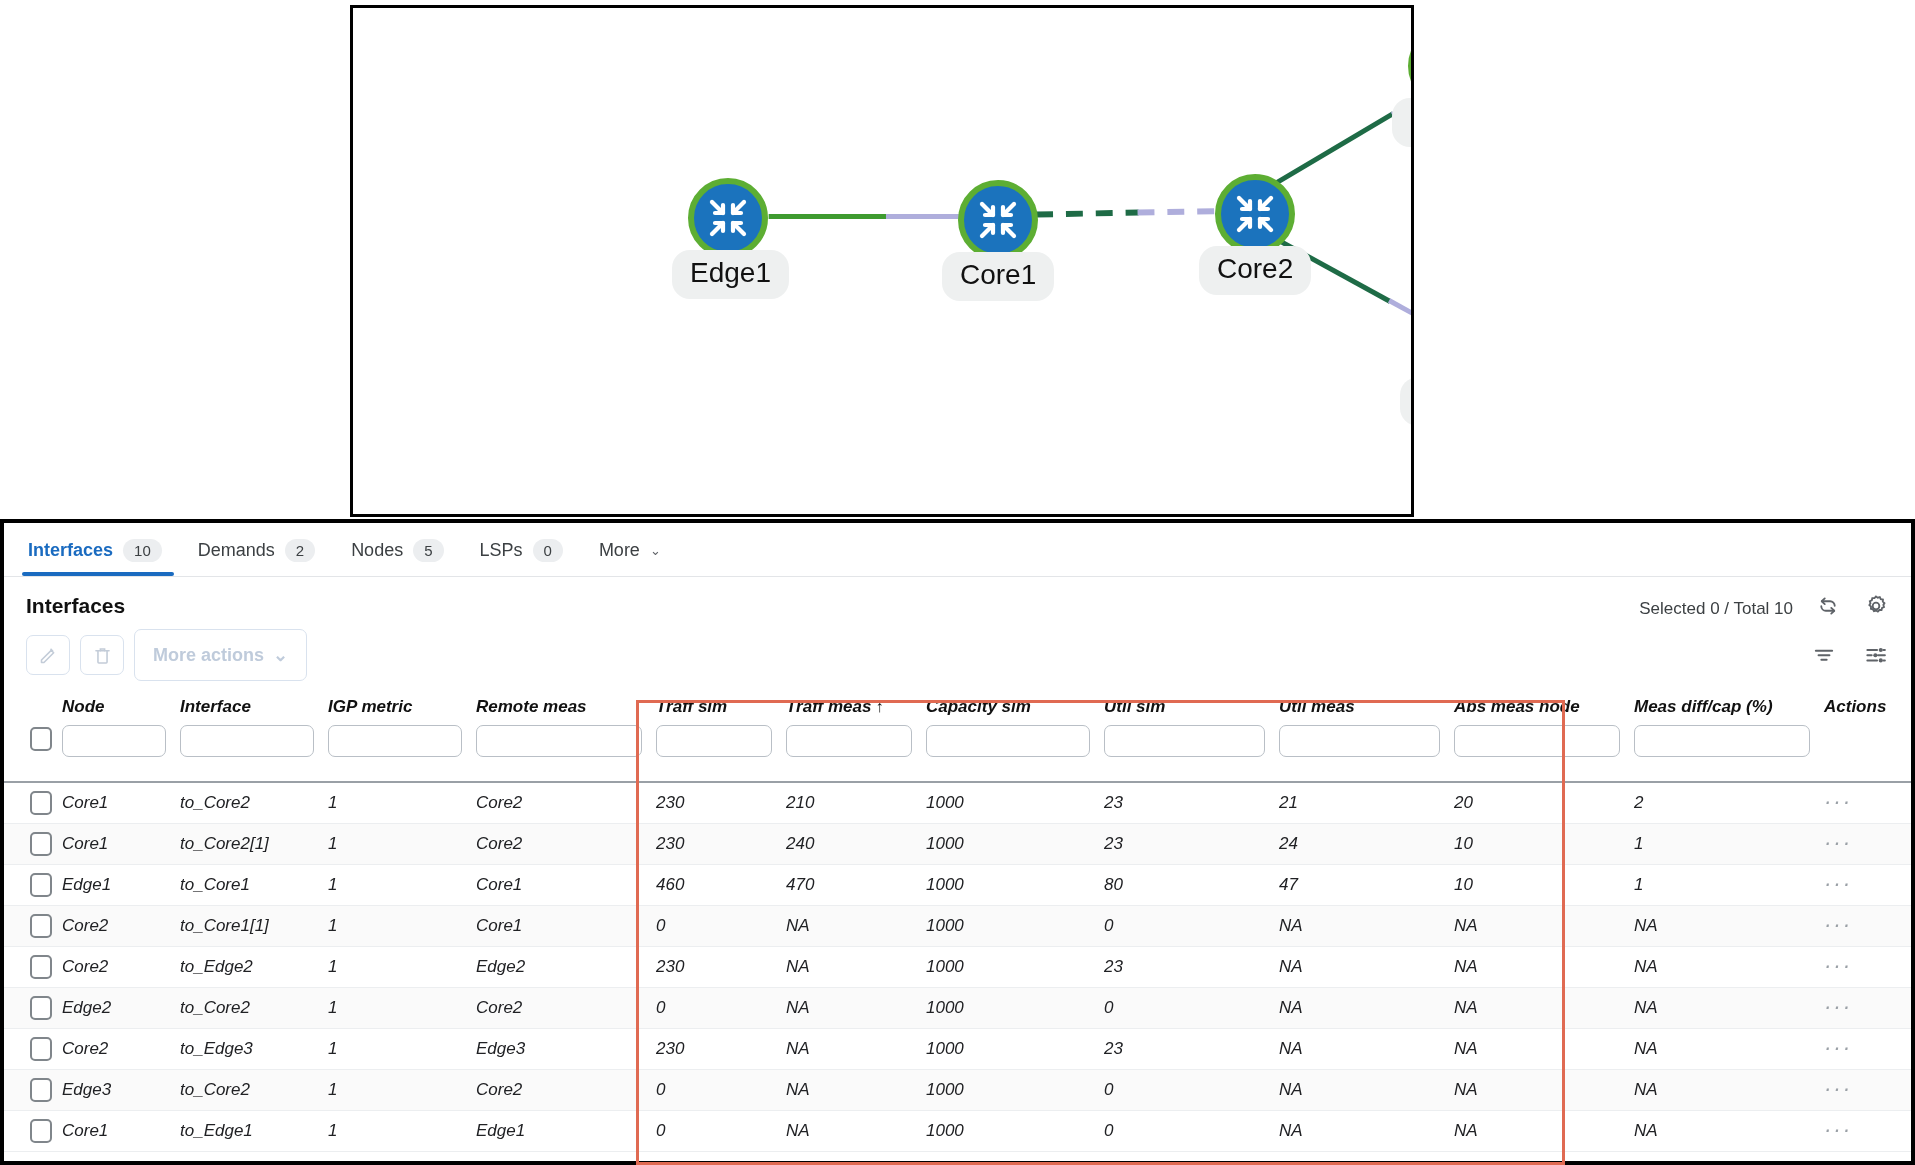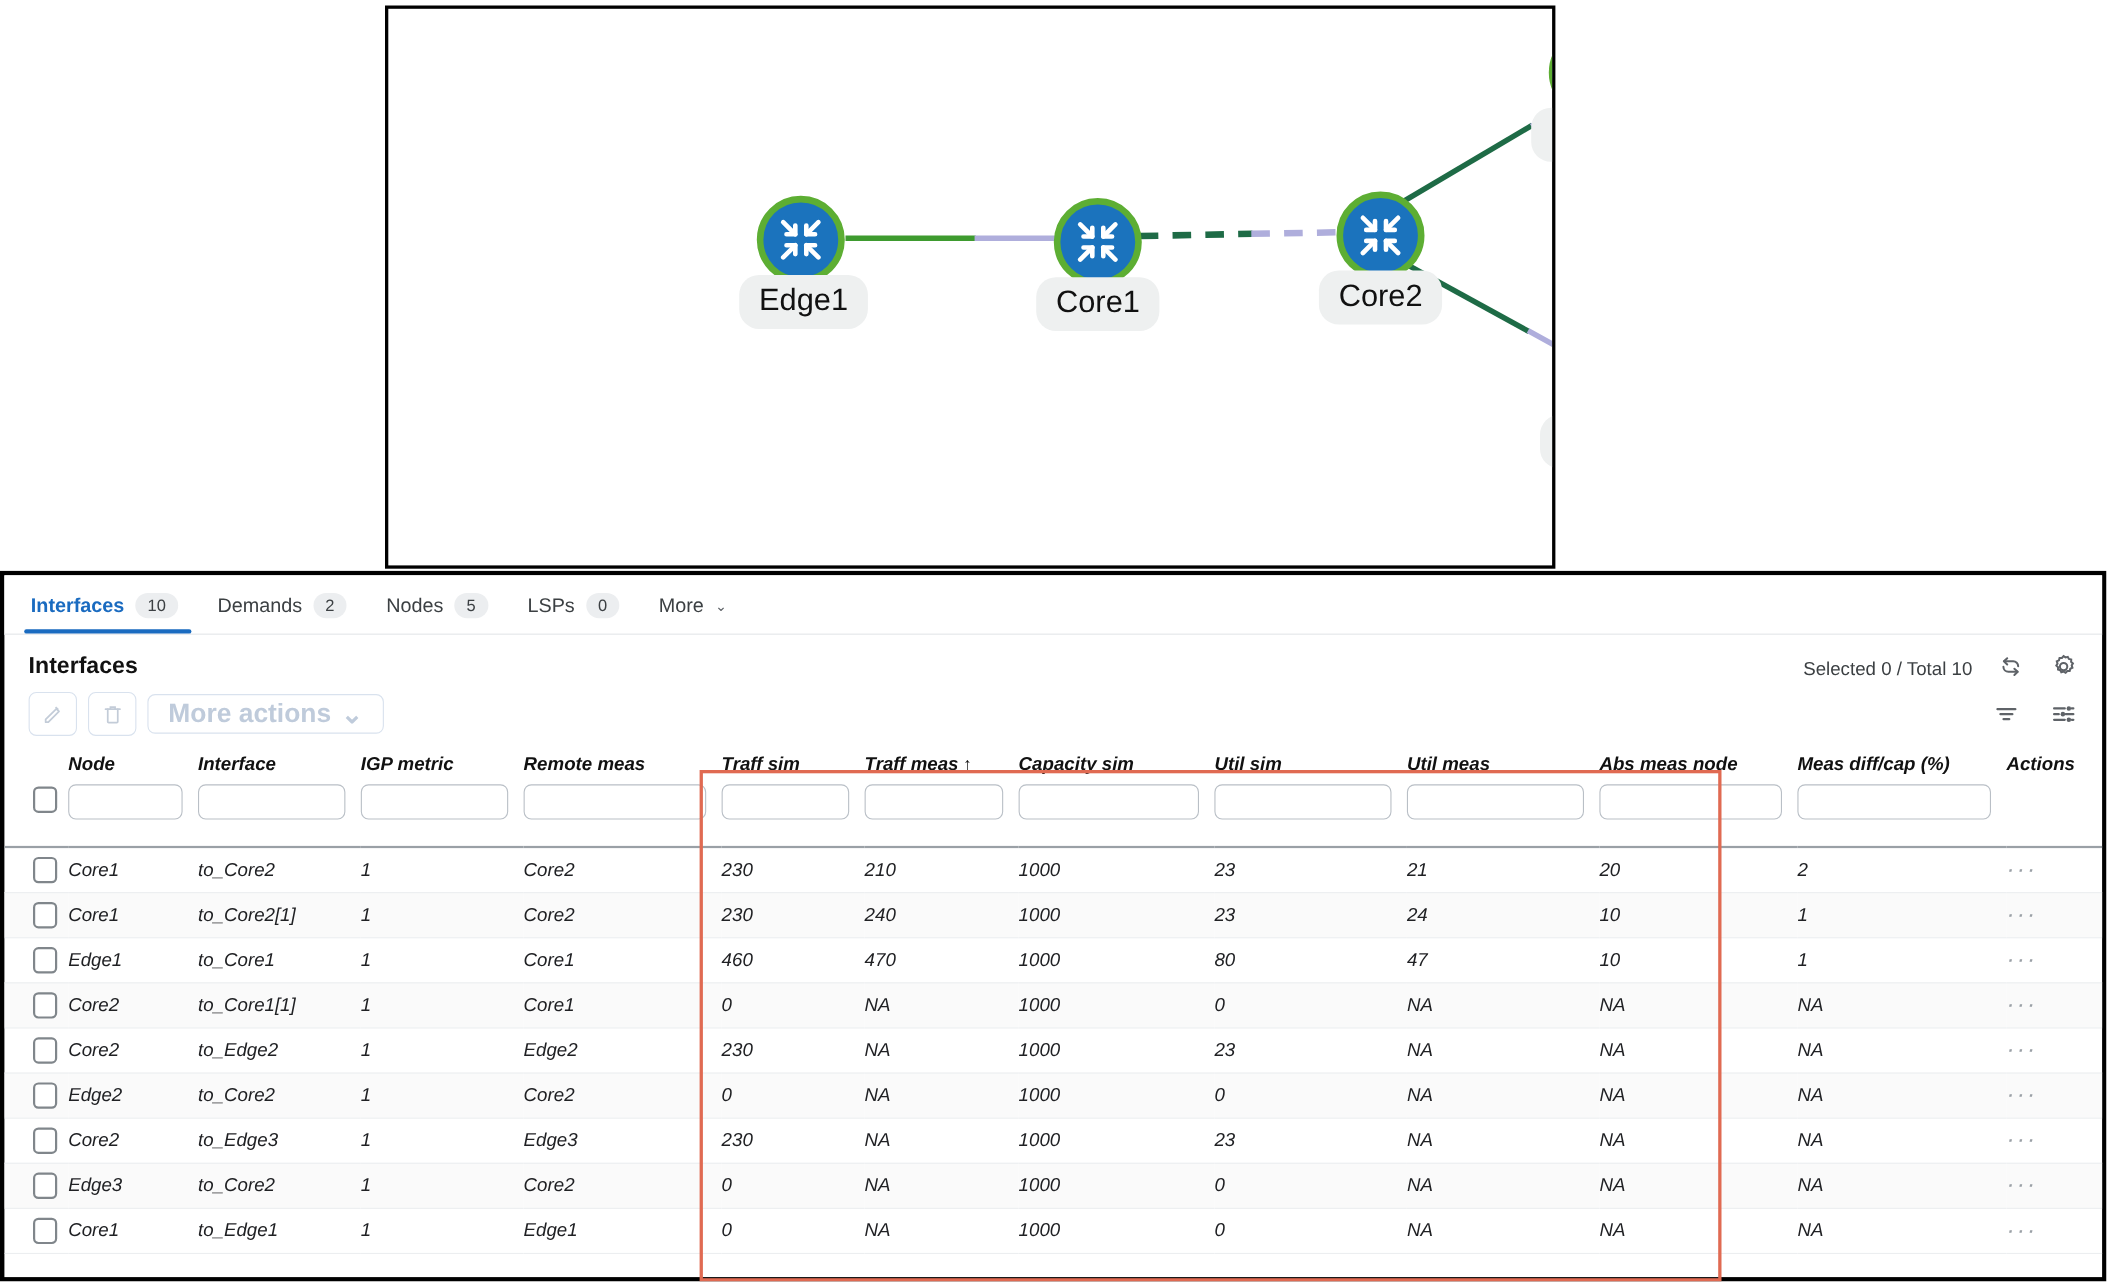--- a/index.html
+++ b/index.html
@@ -89,23 +89,23 @@
     padding: 4px 22px 12px 22px;
   }
   .toolbar-left { display:flex; align-items:center; gap: 10px; }
   .tbtn {
     width:44px; height:40px; border:1px solid #d9e2ee; border-radius:7px;
     background:#fff; display:flex; align-items:center; justify-content:center;
     color:#c3ccd8;
   }
   .tbtn svg { width:21px; height:21px; }
   .more-actions {
-    height:36px; border:1px solid #d9e2ee; border-radius:7px;
+    height:52px; border:1px solid #d9e2ee; border-radius:7px;
     background:#fff; display:flex; align-items:center; gap:9px;
-    padding: 0 18px; color:#bfcbdb; font-size:24px; font-weight:bold;
+    padding: 0 18px; color:#bfcbdb; font-size:18px; font-weight:bold;
   }
   .toolbar-right { display:flex; align-items:center; gap: 26px; }
 
   
   .table-wrap {
     position: relative;
     margin: 0 0 0 0;
     height: 462px;
     overflow: hidden;
     font-style: italic;

